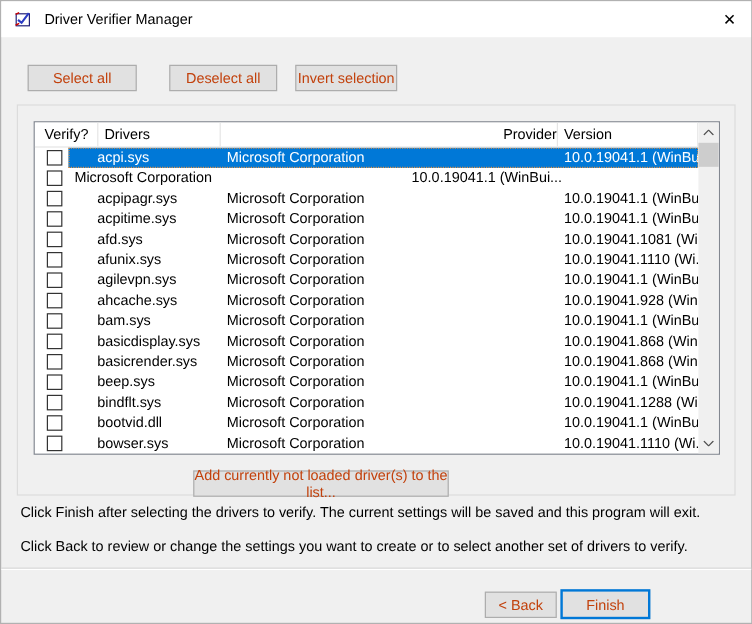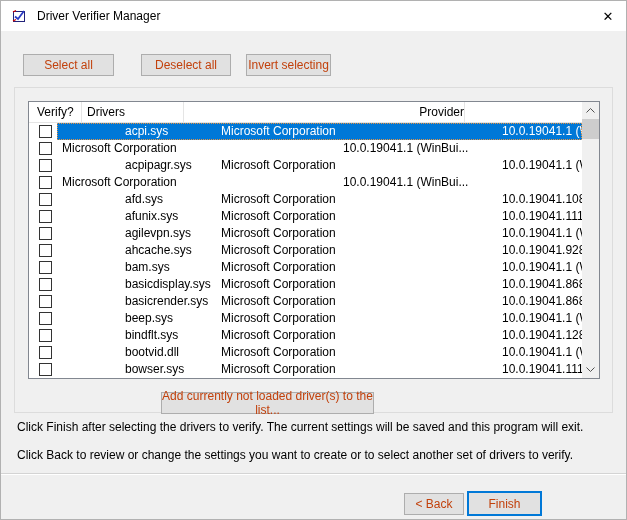--- a/index.html
+++ b/index.html
@@ -43,21 +43,21 @@
   .h-provider { width:281px; padding-left:5px;text-align:right; }
   .h-version  { flex:1;      padding-left:5px; }
 
   .lv-rows { flex:1; overflow:hidden; }
   .lv-row { display:flex; height:17px; line-height:17px; }
   .cb-cell { width:28px; flex:none; display:flex; align-items:center; }
   .checkbox { width:13px; height:13px; margin-left:10px; background:#fff;
               border:1px solid #333; flex:none; }
   .row-main { flex:1; display:flex; min-width:0; }
   .cell { white-space:nowrap; overflow:hidden; }
-  .c-driver   { width:127px; padding-left:36px; flex:none;margin-left:32px; }
+  .c-driver   { width:127px; padding-left:24px; flex:none; }
   .c-provider { width:281px; padding-left:5px; flex:none; }
   .c-version  { flex:1;      padding-left:5px; }
   .lv-row.selected .row-main { background:#0078d7; color:#fff;
               outline:1px dotted rgba(255,150,50,.9); outline-offset:-1px; }
 
   
   .scrollbar { width:17px; background:#f0f0f0; display:flex; flex-direction:column; flex:none; }
   .sb-btn { height:17px; flex:none; display:flex; align-items:center; justify-content:center; }
   .sb-thumb { height:20px; background:#cdcdcd; flex:none; }
   .sb-track { flex:1; }
@@ -87,30 +87,31 @@
       <rect x="2.5" y="3.5" width="11" height="10" fill="#ffffff" stroke="#22227a"></rect>
       <path d="M2 4 L5 2.5 M2 13 L5 11.5" stroke="#cc0000" stroke-width="1.3" fill="none"></path>
       <path d="M4 8.5 L7 11 L13 3" stroke="#2b3cc4" stroke-width="1.8" fill="none"></path>
     </svg>
     <span class="title">Driver Verifier Manager</span>
     <div class="close-btn">✕</div>
   </div>
 
   <div class="btn btn-select-all">Select all</div>
   <div class="btn btn-deselect-all">Deselect all</div>
-  <div class="btn btn-invert">Invert selecting</div>
+  <div class="btn btn-invert">Invert selection</div>
 
   <div class="groupbox"></div>
 
   <div class="listview">
     <div class="lv-content">
       <div class="lv-header">
         <span class="hcell h-verify">Verify?</span>
         <span class="hcell h-drivers">Drivers</span>
         <span class="hcell h-provider">Provider</span>
+        <span class="hcell h-version">Version</span>
       </div>
       <div class="lv-rows">
   <div class="lv-row selected">
     <span class="cb-cell">
       <span class="checkbox"></span>
     </span>
     <span class="row-main">
       <span class="cell c-driver">acpi.sys</span>
       <span class="cell c-provider">Microsoft Corporation</span>
       <span class="cell c-version">10.0.19041.1 (WinBui...</span>
@@ -136,20 +137,21 @@
       <span class="cell c-provider">Microsoft Corporation</span>
       <span class="cell c-version">10.0.19041.1 (WinBui...</span>
     </span>
   </div>
 
   <div class="lv-row">
     <span class="cb-cell">
       <span class="checkbox"></span>
     </span>
     <span class="row-main">
+      <span class="cell c-driver">acpitime.sys</span>
       <span class="cell c-provider">Microsoft Corporation</span>
       <span class="cell c-version">10.0.19041.1 (WinBui...</span>
     </span>
   </div>
 
   <div class="lv-row">
     <span class="cb-cell">
       <span class="checkbox"></span>
     </span>
     <span class="row-main">

